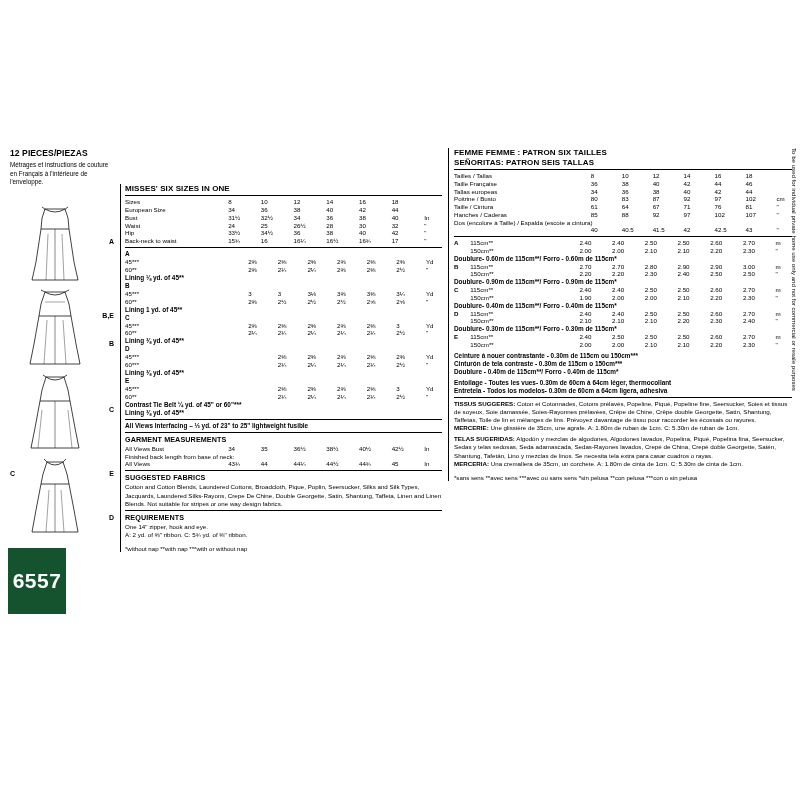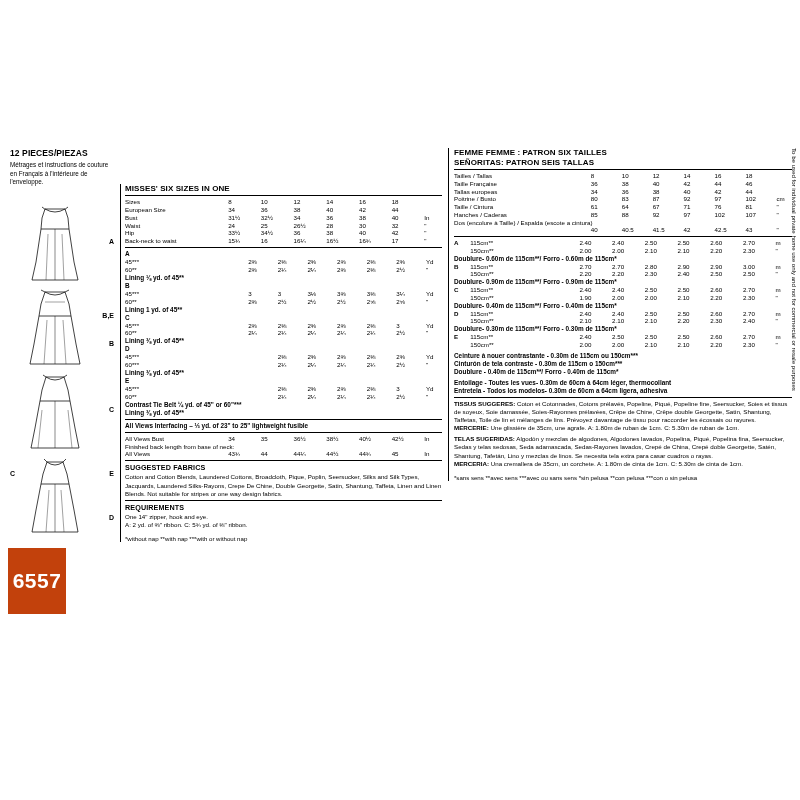--- a/index.html
+++ b/index.html
@@ -61,21 +61,21 @@
     top: 36px;
   }
   .figlabel.right { right: -2px; }
   .figlabel.left { left: -2px; }
   .numbox {
     position: absolute;
     left: 8px;
     top: 408px;
     width: 58px;
     height: 66px;
-    background: #c2410c;
+    background: #14532d;
     color: #fff;
     font-size: 21px;
     font-weight: bold;
     display: flex;
     align-items: center;
     justify-content: center;
     letter-spacing: .5px;
   }
   
   .centercol {
@@ -455,20 +455,21 @@
         </tr>
       </tbody>
         </table>
       <div class="grp">Contrast Tie Belt ¼ yd. of 45" or 60"***</div>
       <div class="grp">Lining ⅜ yd. of 45**</div>
 
       <div class="rule"></div>
       <div class="grp">All Views Interfacing – ⅓ yd. of 23" to 25" lightweight fusible</div>
       <div class="rule"></div>
 
+      <div class="sec-title small">GARMENT MEASUREMENTS</div>
       <table class="sz">
         <tbody>
             <tr>
           <td class="lbl">All Views Bust</td>
           <td class="num">34</td>
           <td class="num">35</td>
           <td class="num">36½</td>
           <td class="num">38½</td>
           <td class="num">40½</td>
           <td class="num">42½</td>

